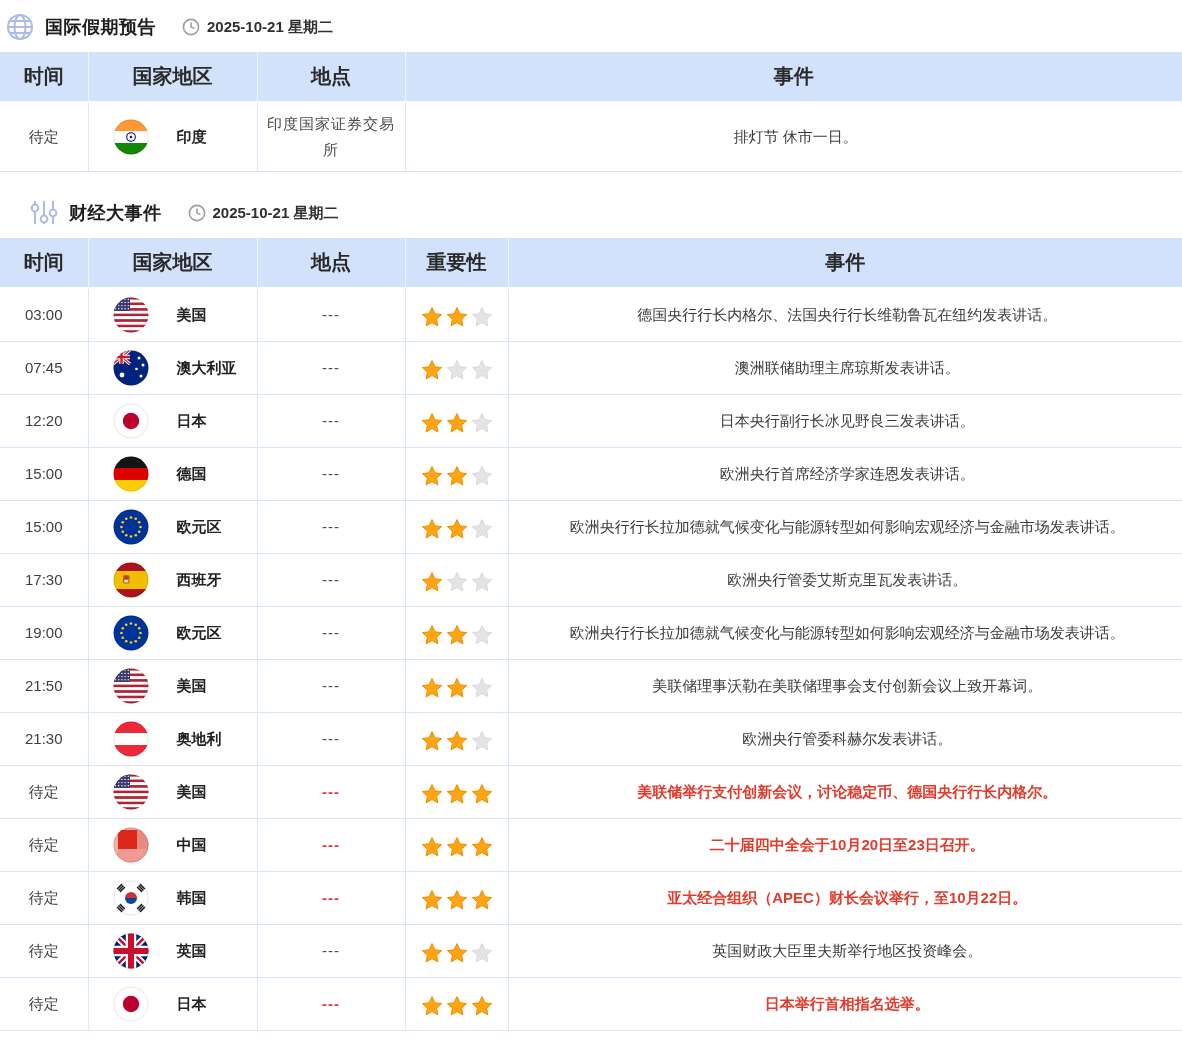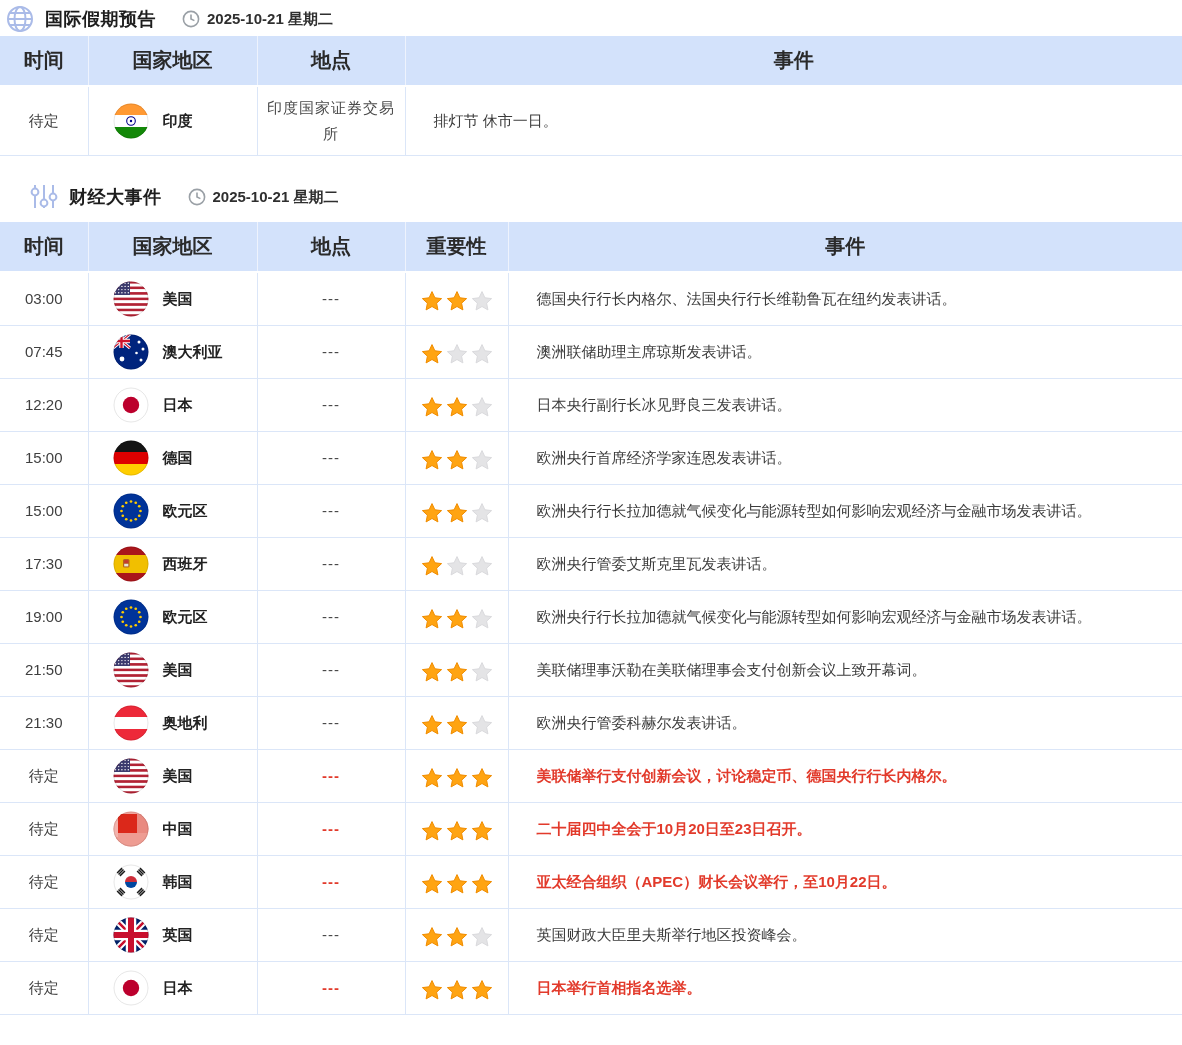--- a/index.html
+++ b/index.html
@@ -18,21 +18,21 @@
     margin:0;
     width:1182px;
     background:#fff;
     font-family:"Liberation Sans","DejaVu Sans",sans-serif;
     color:var(--text-main);
   }
   .section-header{
     display:flex;
     align-items:center;
     padding:12px 0 10px 5px;
-    height:36px;
+    height:52px;
   }
   .section-header .sec-icon{
     width:30px;height:30px;
     display:inline-flex;align-items:center;justify-content:center;
     margin-right:10px;
     flex:0 0 auto;
   }
   .section-title{
     font-size:18px;
     font-weight:bold;
@@ -70,28 +70,28 @@
     vertical-align:middle;
     padding:8px 6px;
     color:var(--text-main);
     line-height:26px;
   }
   tbody td:last-child{border-right:none;}
   td.cell-country{
     text-align:left;
     padding-left:24px;
   }
-  .country-inner{display:flex;align-items:center;gap:14px;}
+  .country-inner{display:flex;align-items:center;gap:28px;}
   .country-inner .flag{
     width:36px;height:36px;flex:0 0 auto;display:inline-flex;
     border-radius:50%;overflow:hidden;
   }
   .country-name{font-weight:bold;color:#222;font-size:15px;}
   td.cell-event{
-    text-align:left;
+    text-align:center;
     padding:10px 24px 10px 28px;
   }
   td.cell-time{color:#3f3f3f;}
   td.cell-loc{color:#4a4a4a;letter-spacing:1px;}
   tr.hl td.cell-loc{color:var(--highlight-red);font-weight:bold;}
   tr.hl td.cell-event{color:var(--highlight-red);font-weight:bold;}
   .stars{display:inline-flex;gap:3px;vertical-align:middle;}
   .star{width:22px;height:21px;}
   .star.f path{fill:var(--star-filled);stroke:var(--star-stroke);stroke-width:1;}
   .star.e path{fill:var(--star-empty);stroke:#dadadd;stroke-width:1;}

